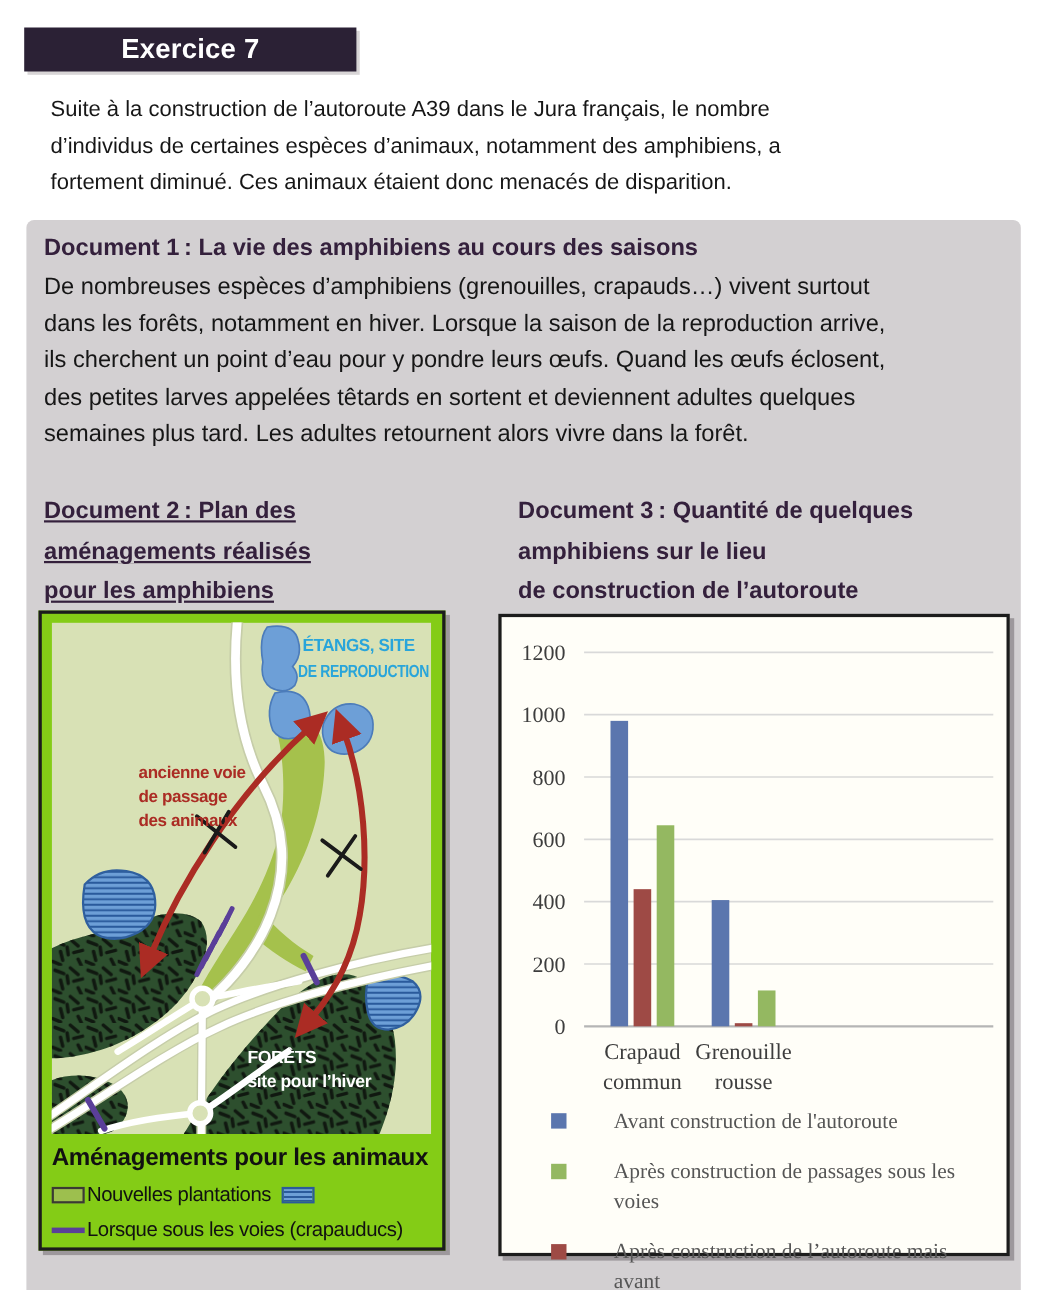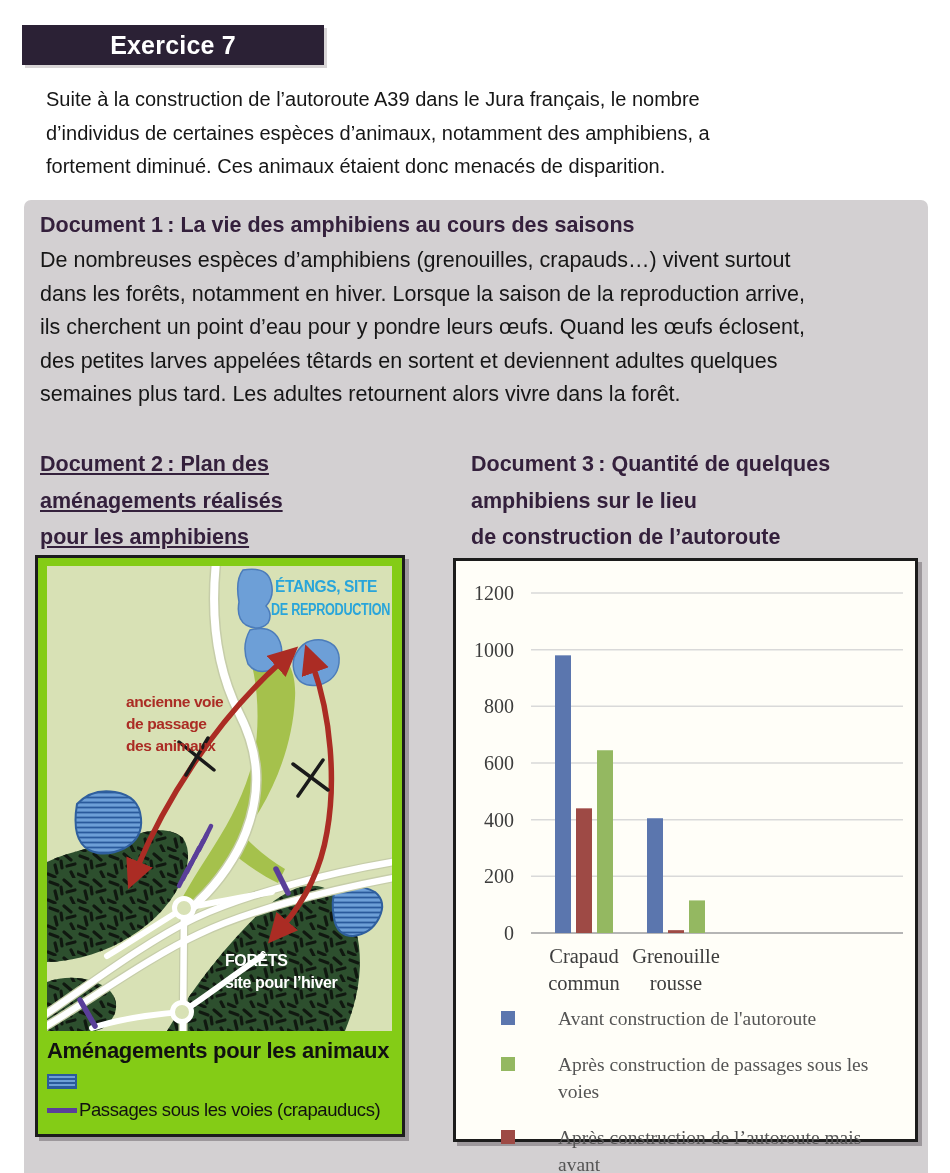--- a/index.html
+++ b/index.html
@@ -192,28 +192,32 @@
           <text x="79" y="163" font-size="15.5" fill="#ab2c24">de passage</text>
           <text x="79" y="185" font-size="15.5" fill="#ab2c24">des animaux</text>
           <text x="178" y="400" font-size="16" fill="#ffffff">FORÊTS</text>
           <text x="178" y="422" font-size="16" fill="#ffffff">site pour l’hiver</text>
         </g>
       </svg>
 
       <div class="map-legend">
         <div class="map-legend-title">Aménagements pour les animaux</div>
         <div class="mrow">
+          <div class="mitem first">
+            <span class="sw sw-green" style="background-color: rgb(157, 191, 78);"></span>
+            <span>Nouvelles plantations</span>
+          </div>
           <div class="mitem">
             <span class="sw sw-pond"></span>
           </div>
         </div>
         <div class="mrow">
           <div class="mitem">
             <span class="sw sw-purple" style="background-color: rgb(90, 63, 153);"></span>
-            <span>Passages sous les voies (crapauducs)</span>
+            <span>Lorsque sous les voies (crapauducs)</span>
           </div>
         </div>
       </div>
     </div>
 
     <div class="chart-box">
       <svg id="chart-svg" width="459" height="434" viewBox="0 0 459 434">
           <line x1="75" y1="372" x2="447" y2="372" stroke="#b5b5b5" stroke-width="2"></line>
           <text x="58" y="379" text-anchor="end" class="tick">0</text>
           <line x1="75" y1="315.3333333333333" x2="447" y2="315.3333333333333" stroke="#d9d9d9" stroke-width="1.5"></line>

